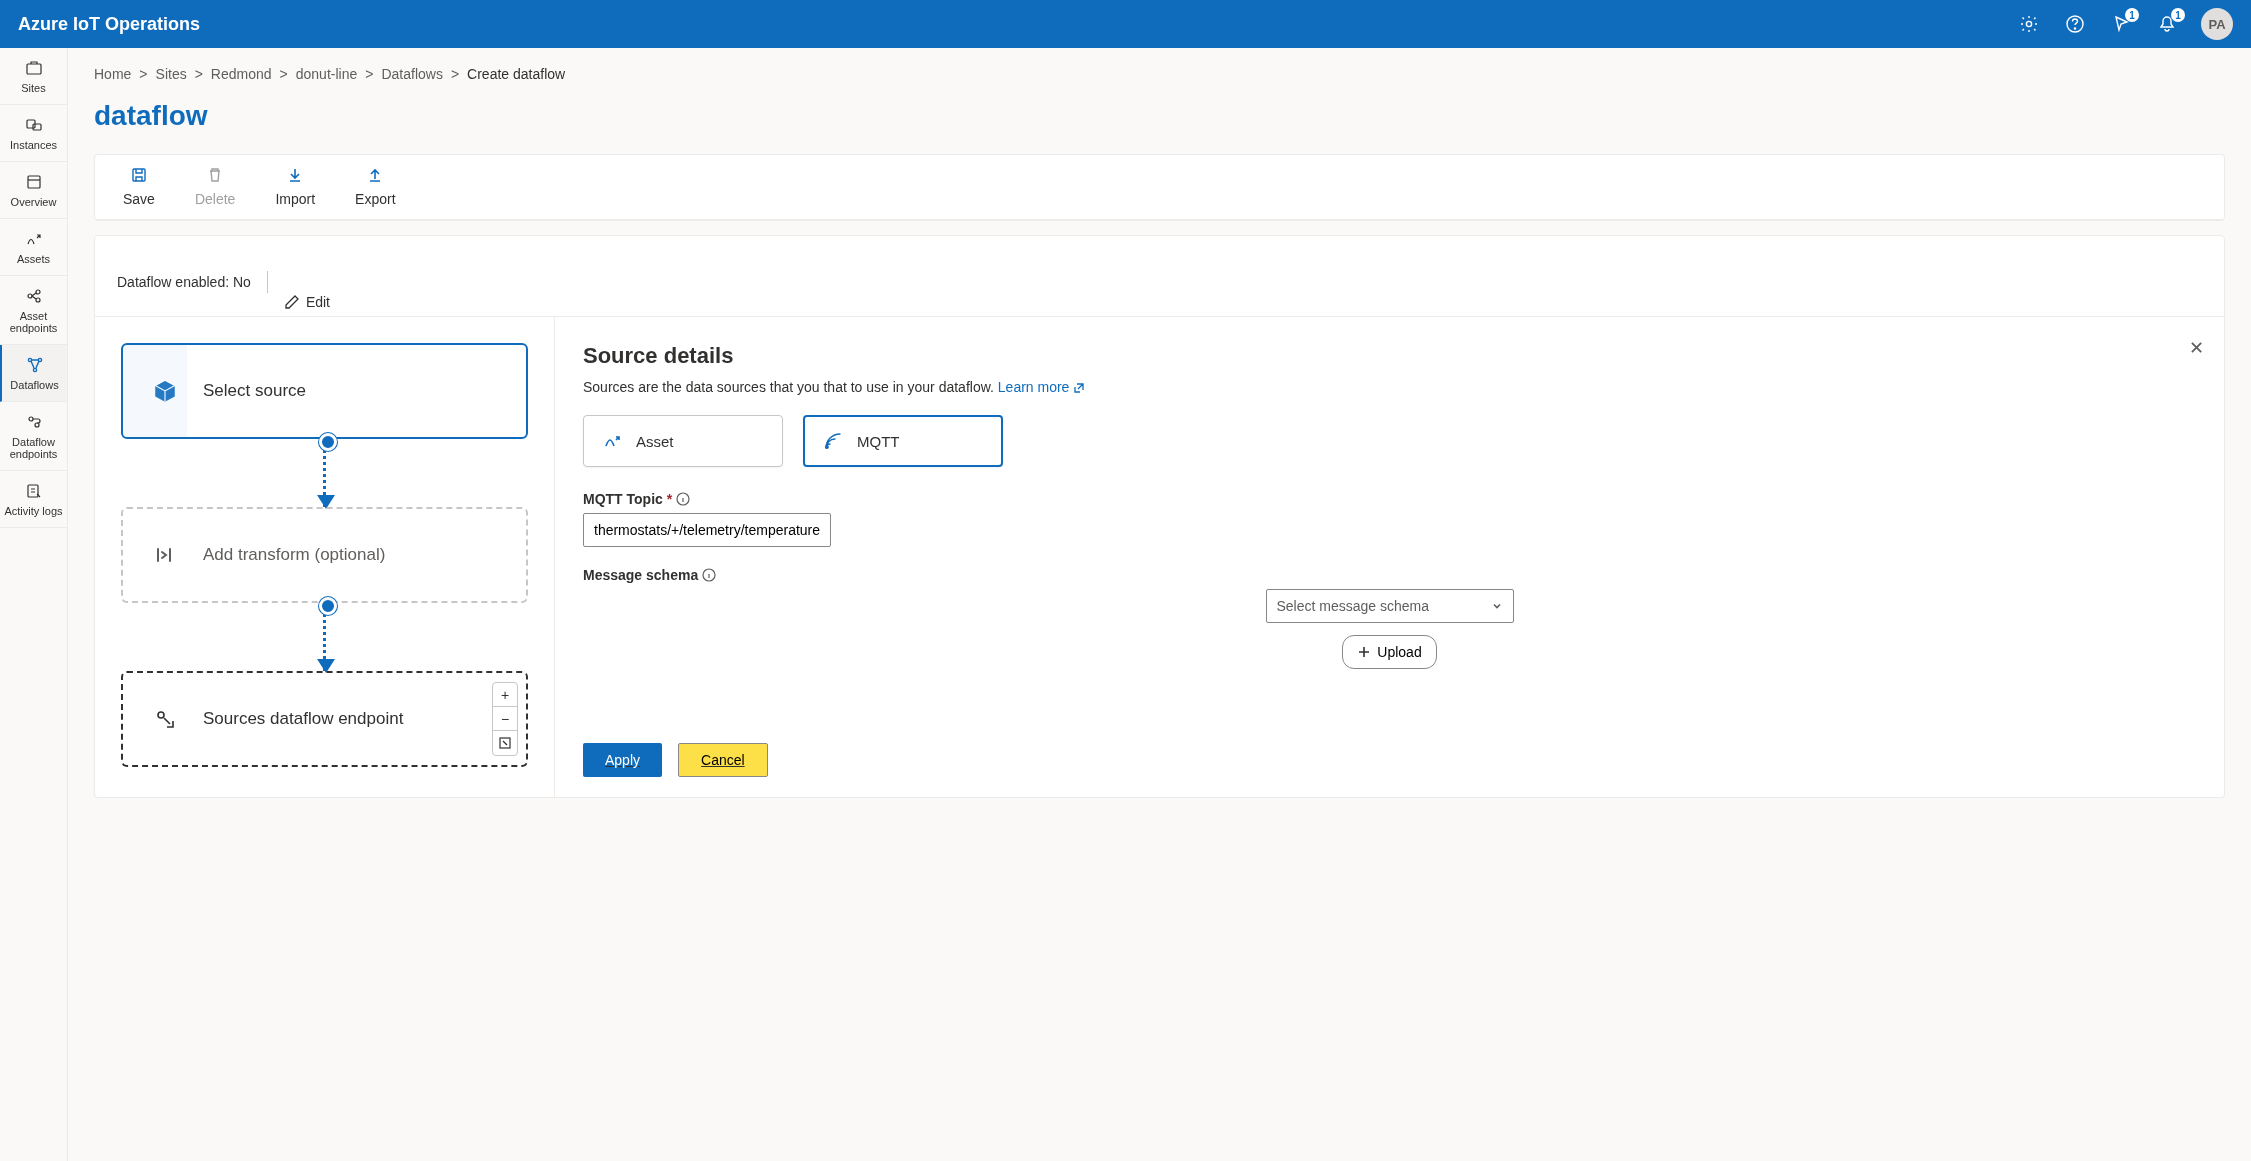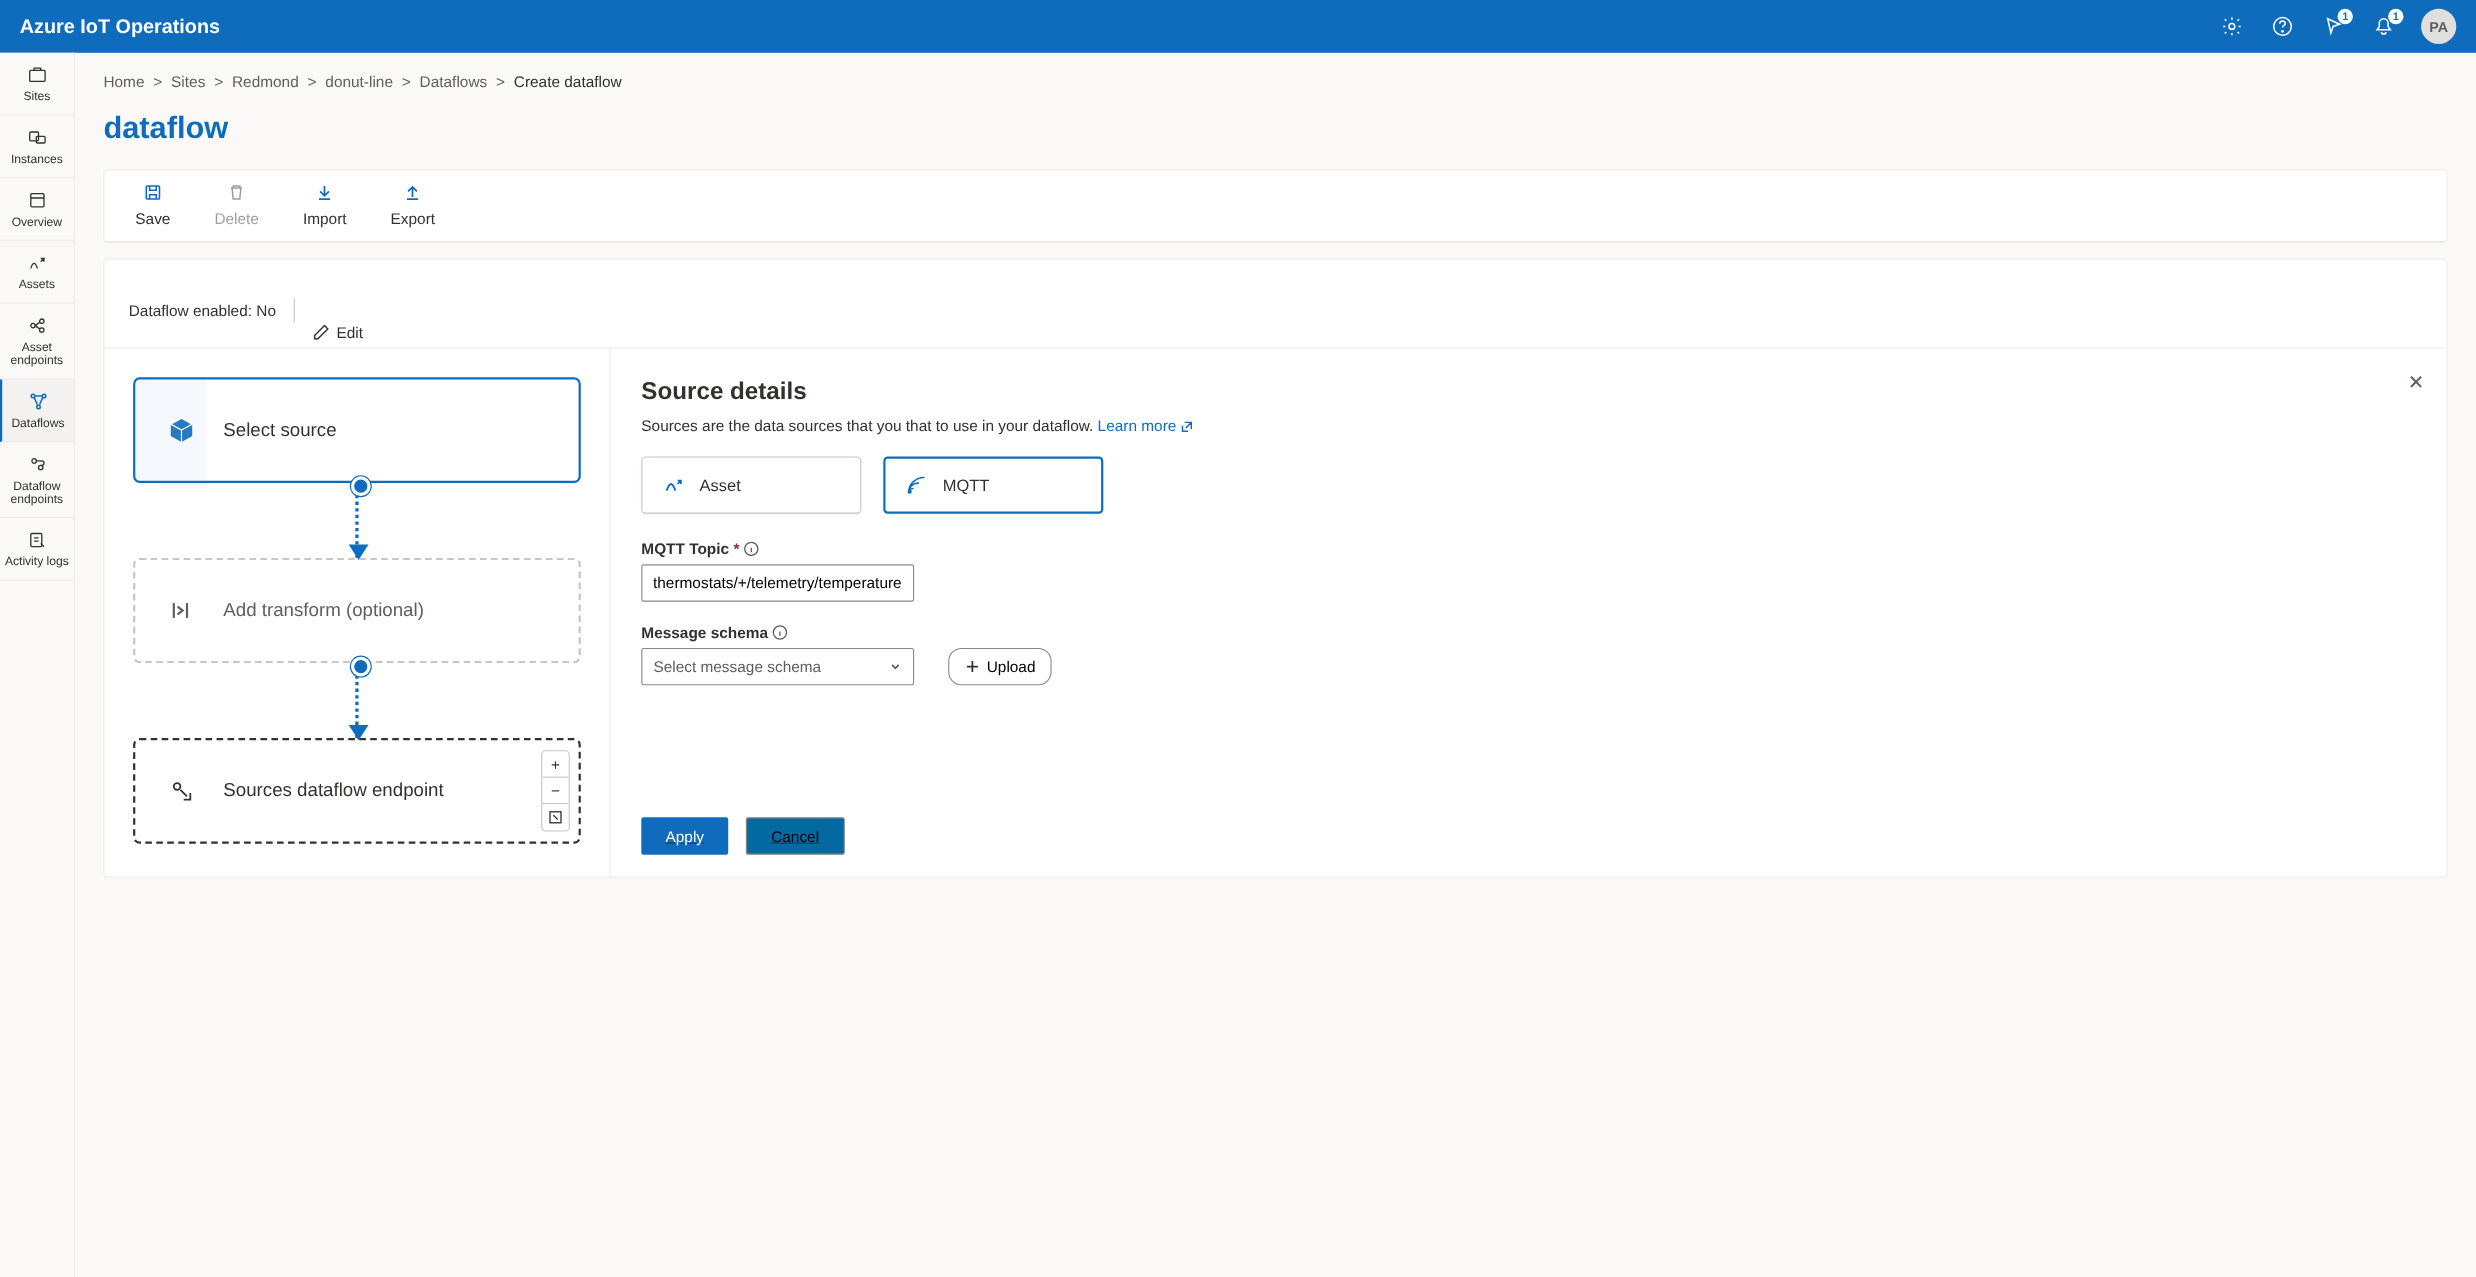--- a/index.html
+++ b/index.html
@@ -63,27 +63,27 @@
 .source-type-row { display: flex; gap: 20px; margin-bottom: 24px; }
 .type-card { width: 200px; height: 52px; border: 1px solid #c8c6c4; border-radius: 4px; display: flex; align-items: center; gap: 14px; padding: 0 18px; cursor: pointer; font-size: 15px; box-shadow: 0 1px 2px rgba(0,0,0,0.05); }
 .type-card.selected { border: 2px solid #0f6cbd; }
 .type-card .tc-icon { color: #0f6cbd; width: 20px; height: 20px; display: flex; align-items: center; justify-content: center; }
 
 .field { margin-bottom: 20px; }
 .field-label { font-size: 14px; font-weight: 600; margin-bottom: 6px; display: flex; align-items: center; gap: 4px; }
 .req { color: #a4262c; }
 .info { color: #605e5c; cursor: default; }
 .text-input { width: 248px; height: 34px; border: 1px solid #8a8886; border-radius: 2px; padding: 0 10px; font-size: 14px; }
-.schema-row { display: flex; gap: 31px; align-items: center; }
+.schema-row { display: flex; gap: 12px; align-items: center; flex-direction: column; }
 .select { width: 248px; height: 34px; border: 1px solid #8a8886; border-radius: 2px; padding: 0 10px; display: flex; align-items: center; justify-content: space-between; color: #605e5c; cursor: pointer; }
 .btn-outline { height: 34px; border: 1px solid #8a8886; border-radius: 12px; background: #fff; padding: 0 14px; display: flex; align-items: center; gap: 6px; cursor: pointer; font-size: 14px; }
 
 .footer-actions { margin-top: auto; padding-top: 30px; display: flex; gap: 16px; text-decoration: underline; }
 .btn-primary { background: #0f6cbd; color: #fff; border: none; height: 34px; padding: 0 22px; border-radius: 2px; font-size: 14px; cursor: pointer; }
-.btn-secondary { background: #0369a1; border: 1px solid #8a8886; height: 34px; padding: 0 22px; border-radius: 2px; font-size: 14px; cursor: pointer; }
+.btn-secondary { background: #fde047; border: 1px solid #8a8886; height: 34px; padding: 0 22px; border-radius: 2px; font-size: 14px; cursor: pointer; }
 
 svg { display: block; }
 </style>
 </head>
 <body>
 
 <div class="topbar">
   <div class="brand">Azure IoT Operations</div>
   <div class="actions">
     <div class="icon-btn">

